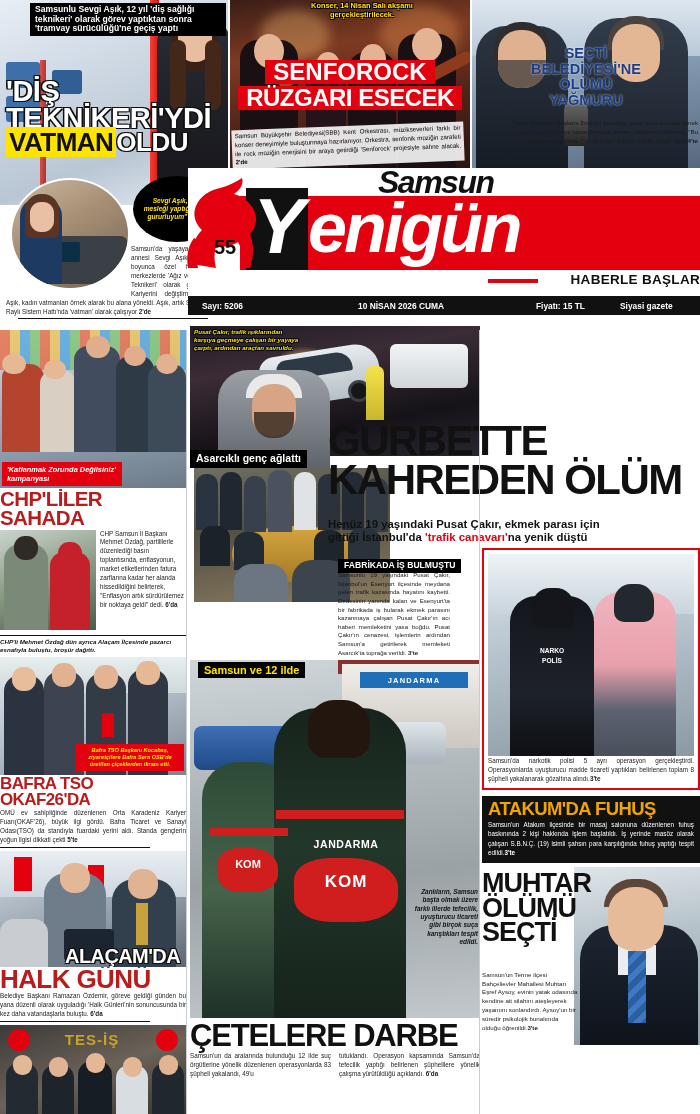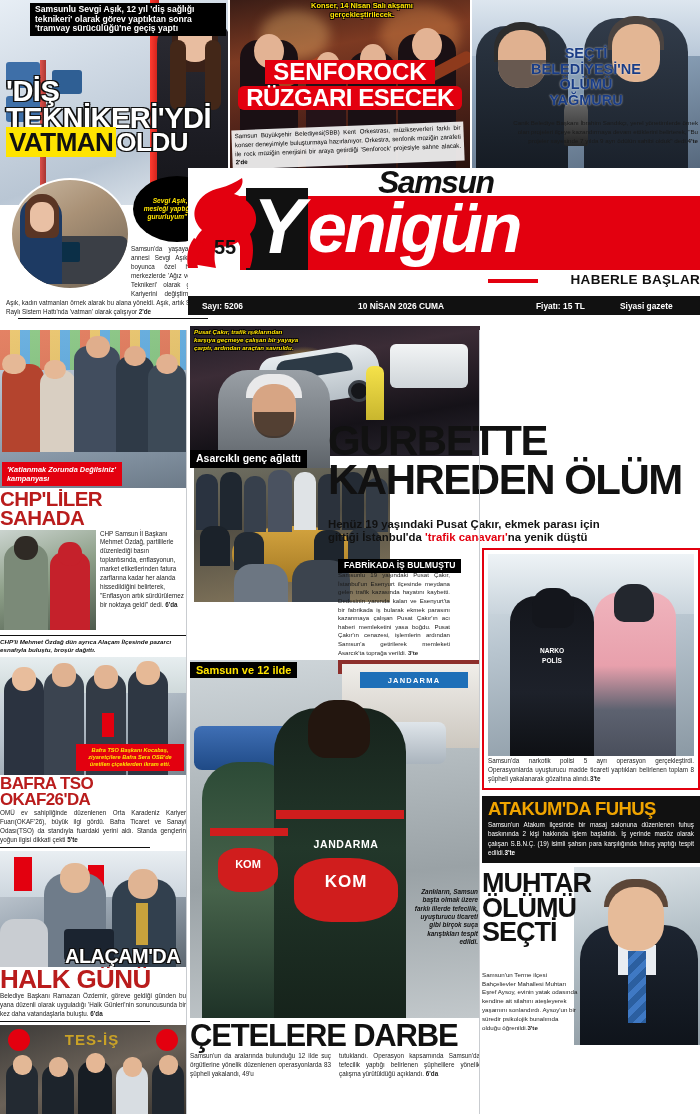--- a/index.html
+++ b/index.html
@@ -102,21 +102,21 @@
   #tc-photo .viol { position:absolute; background:#a8421f; border-radius:5px; transform:rotate(-28deg); }
   #tc-photo .pers { position:absolute; background:#1a1014; border-radius:18px 18px 0 0; }
   #tc-photo .pface { position:absolute; background:#e3b394; border-radius:50%; }
   #tc-kicker { left:282px; top:2px; width:160px; text-align:center; }
   #tc-kicker .kicker-yellow { font-size:7.4px; font-weight:bold; line-height:1.18;
      text-shadow:-.8px -.8px 0 #000,.8px -.8px 0 #000,-.8px .8px 0 #000,.8px .8px 0 #000; }
   #tc-head { left:234px; top:60px; width:232px; text-align:center; }
   #tc-head .l1 { font-size:24px; color:#fff; background:#e3000f; display:inline-block;
      padding:1px 8px; letter-spacing:0px; }
   #tc-head .l2 { font-size:24px; color:#fff; background:#e3000f; display:inline-block;
-     padding:1px 8px; margin-top:2px;border-radius:6px; }
+     padding:1px 8px; margin-top:2px; }
   #tc-body { left:232px; top:126px; width:232px; transform:rotate(-2.2deg);
      background:rgba(255,255,255,.88); padding:2px 3px; }
   #tc-body .body-txt { font-size:6.2px; color:#000; }
 
   
   #tr-photo { left:472px; top:0; width:228px; height:168px;
      background:linear-gradient(165deg,#cfd9e6 0%,#8fa6bd 40%,#56687d 100%); }
   #tr-photo .banner { position:absolute; left:0; top:0; width:228px; height:56px;
      background:linear-gradient(180deg,#dde6ef,#b9c8d8); }
   #tr-photo .man1 { position:absolute; left:4px; top:26px; width:92px; height:142px;
@@ -228,21 +228,21 @@
      font-weight:bold; color:#111; line-height:1.14; }
   #cm-sub .red-txt { color:#e3000f; }
 
   #cm-k3 { position:absolute; left:148px; top:228px; }
   #cm-k3 .kicker-black { font-size:8.6px; padding:2px 6px; }
   #cm-body { position:absolute; left:148px; top:245px; width:112px; }
   #cm-body .body-txt { font-size:6.1px; }
 
   
   #cj { left:190px; top:660px; width:290px; }
-  #cj-lab { position:absolute; left:0; top:0; z-index:4; }
+  #cj-lab { position:absolute; left:8px; top:0; z-index:4; }
   #cj-lab .kicker-black { font-size:11px; padding:2px 6px; color:#ffe400; }
   #cj-photo { position:relative; width:290px; height:358px;
      background:linear-gradient(175deg,#cfd6da 0%,#b4bcc0 30%,#9aa2a6 60%,#c2c8cb 100%); }
   #cj-photo .bldg { position:absolute; left:152px; top:4px; width:138px; height:84px;
      background:linear-gradient(180deg,#f0eeea,#ccc7bf); }
   #cj-photo .roof { position:absolute; left:148px; top:0px; width:142px; height:14px;
      background:#8d2f2c; }
   #cj-photo .sign { position:absolute; left:170px; top:12px; width:108px; height:16px;
      background:#1e6fb8; color:#fff; font-size:7.5px; font-weight:bold;
      display:flex; align-items:center; justify-content:center; letter-spacing:1.2px; }

